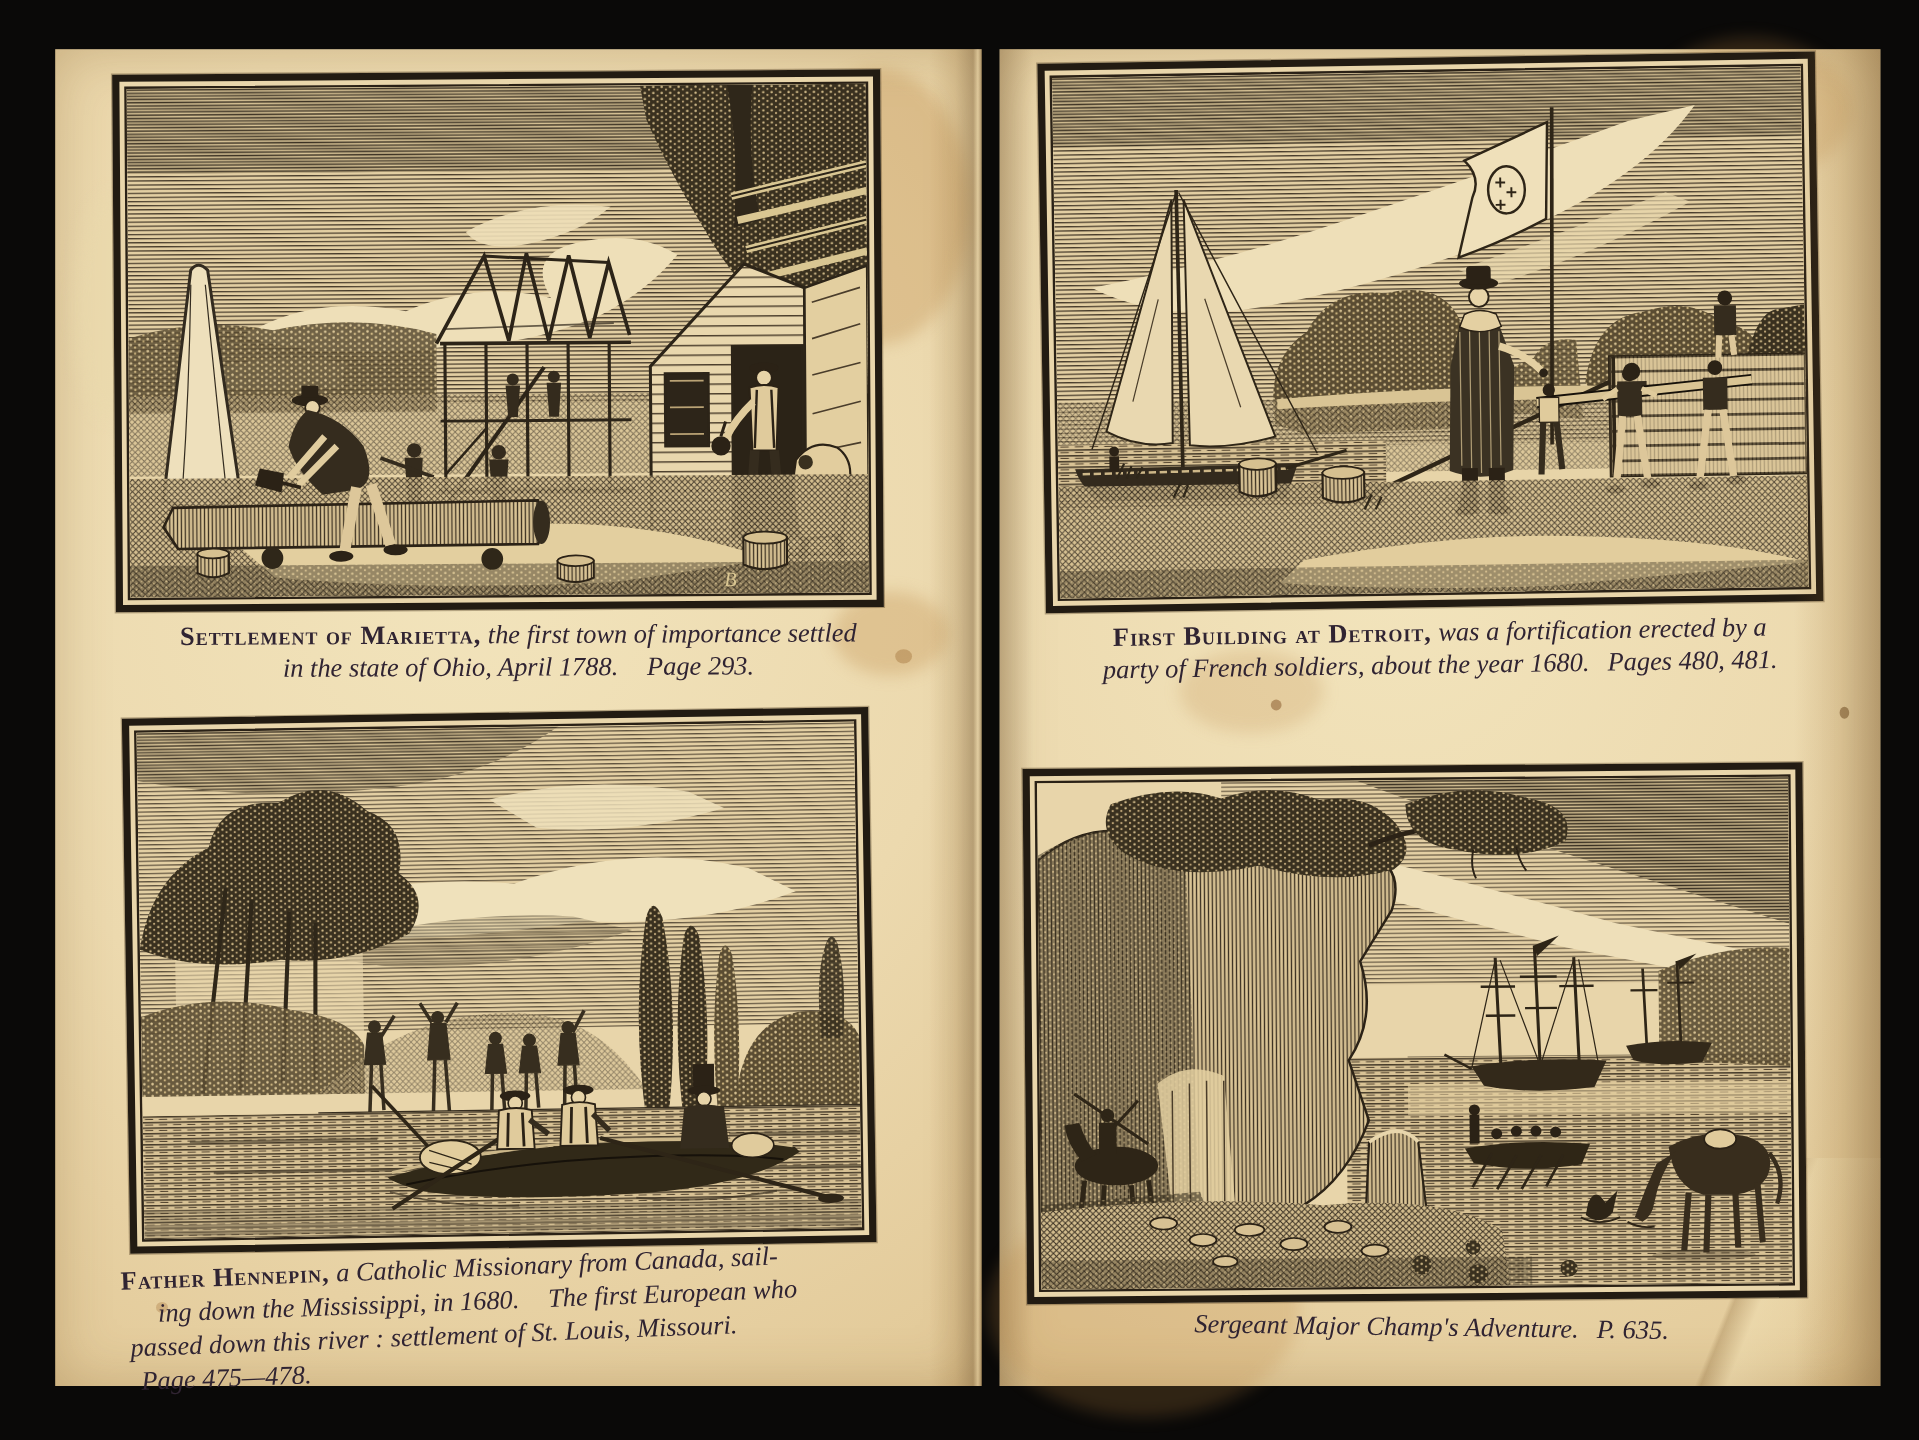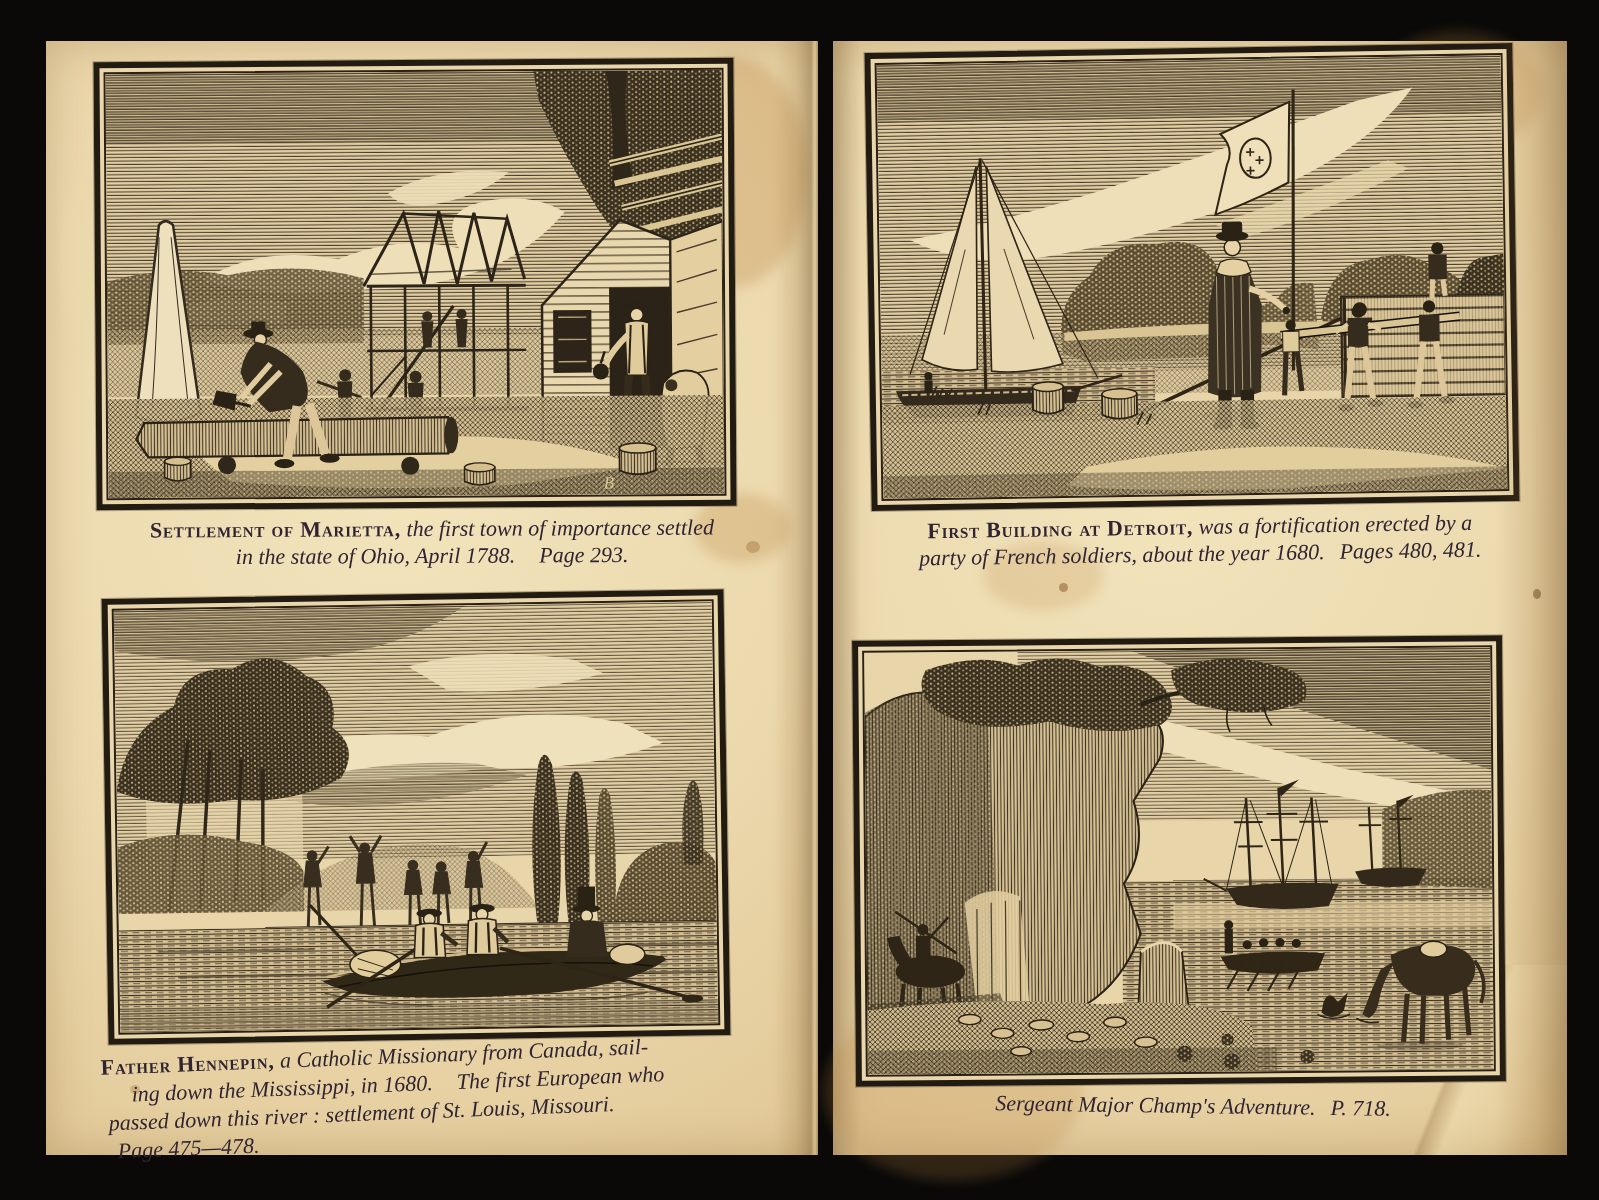--- a/index.html
+++ b/index.html
@@ -486,17 +486,17 @@
             <circle cx="310" cy="402" r="8" fill="url(#leaf)"></circle>
             <circle cx="356" cy="410" r="8" fill="url(#leaf)"></circle>
             <circle cx="352" cy="388" r="6" fill="url(#leaf)"></circle>
             <circle cx="430" cy="406" r="7" fill="url(#leaf)"></circle>
           </g>
         </svg>
       </div>
     </figure>
 
     <div class="cap center" style="left:40px;top:1051px;width:640px;transform:rotate(0.8deg)">
-      <div class="capline"><span class="it">Sergeant Major Champ's Adventure.</span><span class="sp-sm"></span><span class="it">P. 718.</span></div>
+      <div class="capline"><span class="it">Sergeant Major Champ's Adventure.</span><span class="sp-sm"></span><span class="it">P. 635.</span></div>
     </div>
   </div>
 
 </div>
 
 </body></html>

